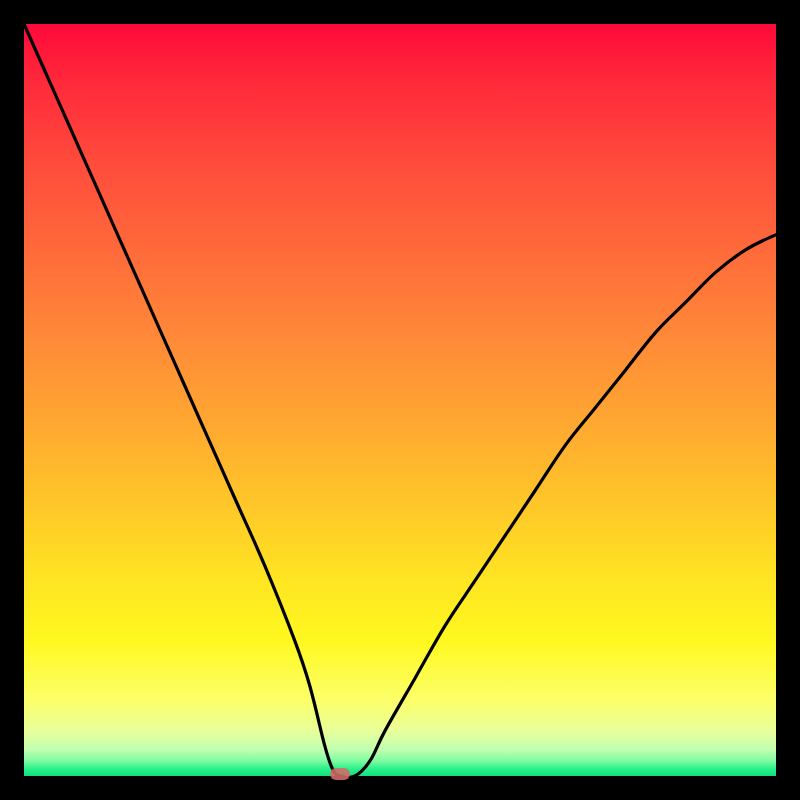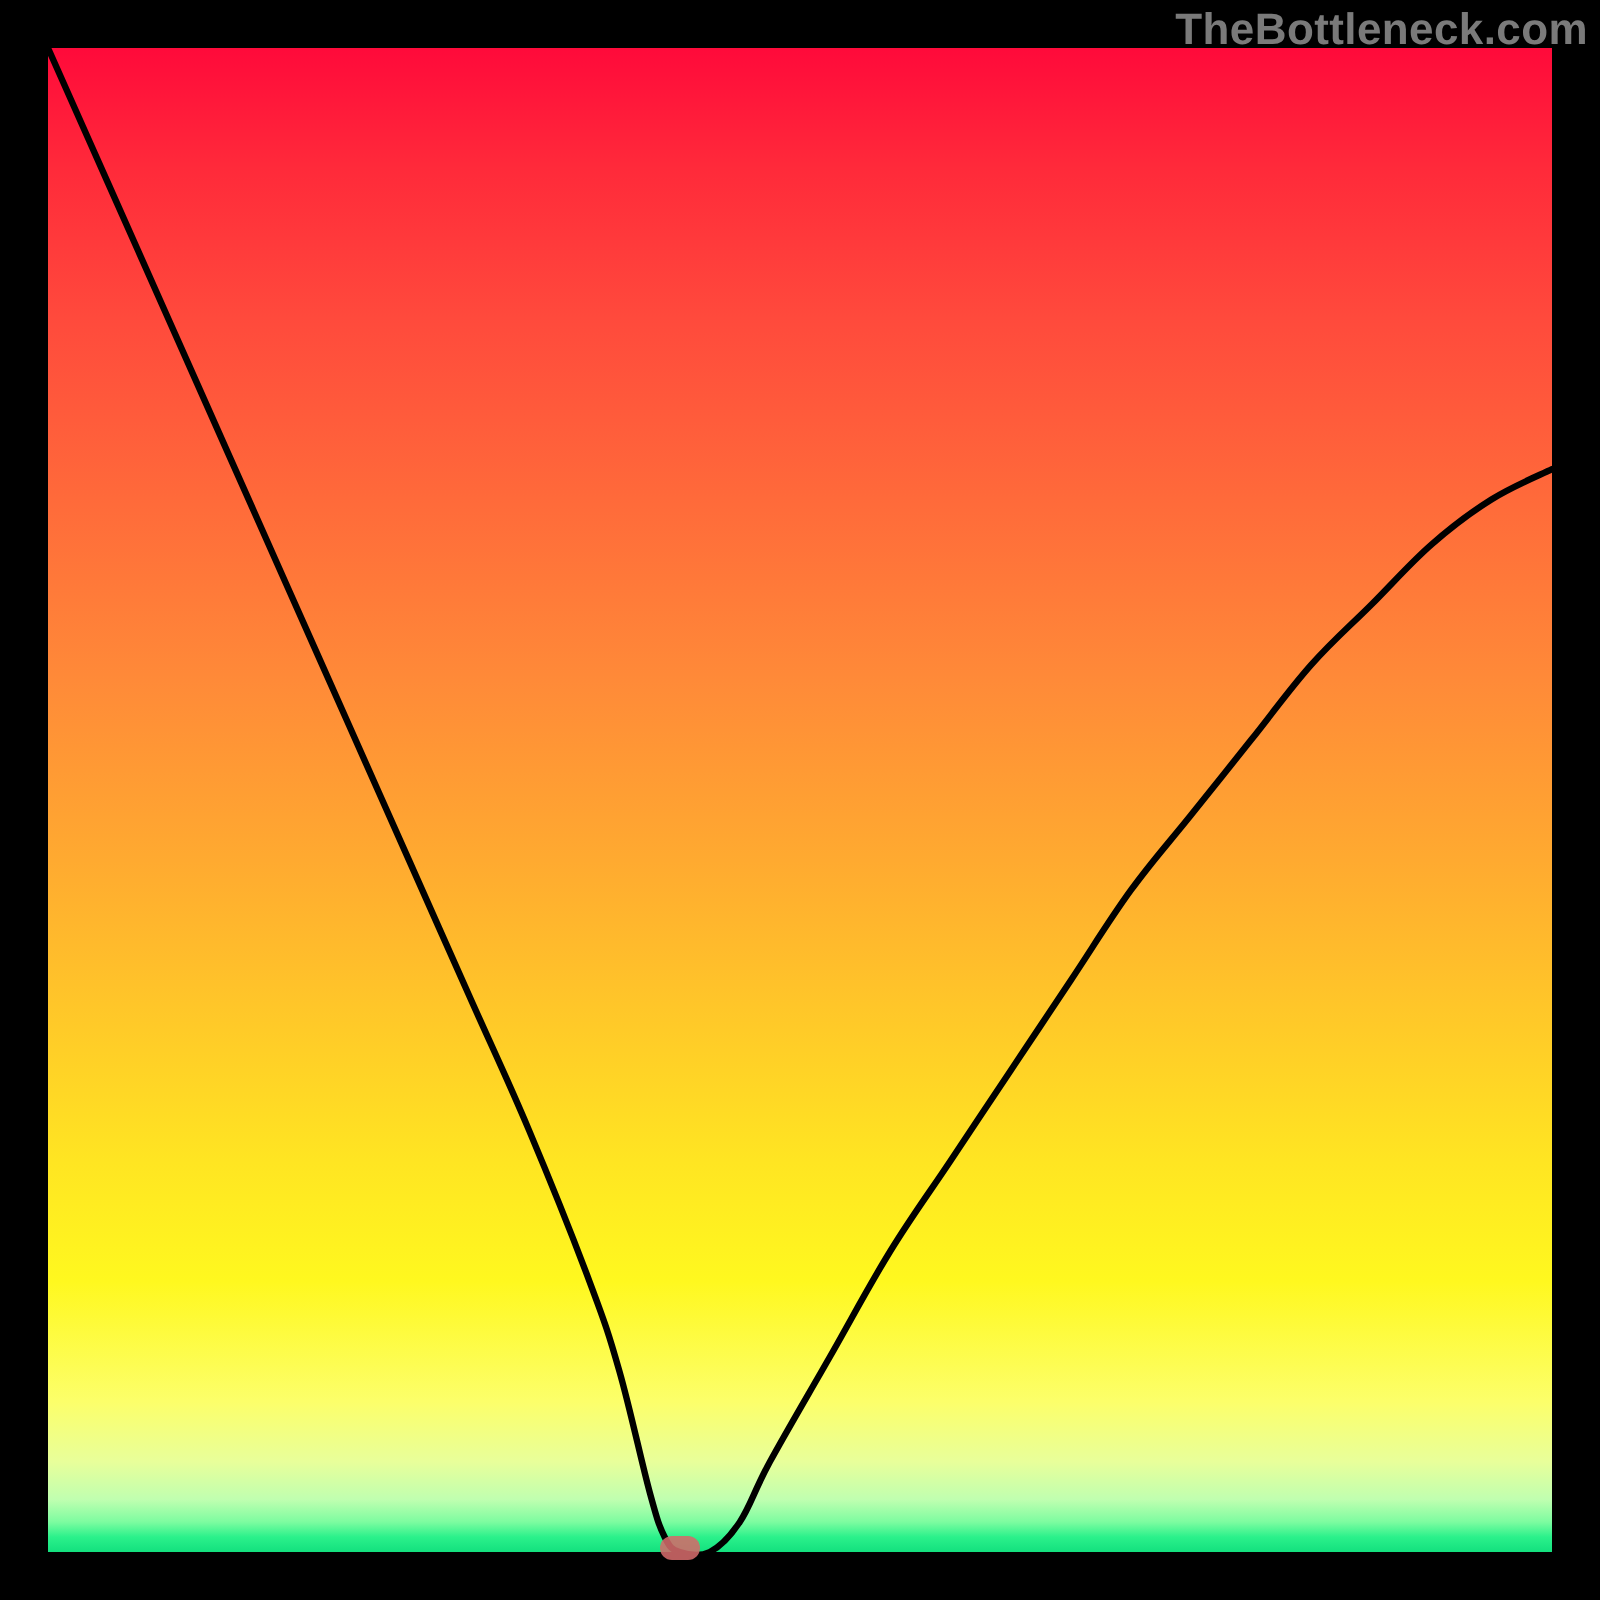--- a/index.html
+++ b/index.html
@@ -70,21 +70,20 @@
     border-radius: 6px;
     background: #d36a6a;
     opacity: 0.88;
     transform: translate(-50%, -50%);
   }
 </style>
 </head>
 <body>
 
 <div class="frame">
-  <div class="watermark">TheBottleneck.com</div>
 
   <div class="plot-area">
     <svg class="curve" viewBox="0 0 752 752" preserveAspectRatio="none">
       <path id="curve-path" fill="none" stroke="#000" stroke-width="3.2" stroke-linejoin="round" stroke-linecap="round" d="M 0.00 0.00 C 5.41 12.18, 19.25 43.32, 30.08 67.68 C 40.91 92.04, 49.33 111.00, 60.16 135.36 C 70.99 159.72, 79.41 178.68, 90.24 203.04 C 101.07 227.40, 109.49 246.36, 120.32 270.72 C 131.15 295.08, 139.57 314.04, 150.40 338.40 C 161.23 362.76, 169.65 381.72, 180.48 406.08 C 191.31 430.44, 199.73 449.40, 210.56 473.76 C 221.39 498.12, 229.81 515.72, 240.64 541.44 C 251.47 567.16, 262.60 594.98, 270.72 616.64 C 278.84 638.30, 280.35 642.81, 285.76 661.76 C 291.17 680.71, 296.74 707.03, 300.80 721.92 C 304.86 736.81, 305.61 739.07, 308.32 744.48 C 311.03 749.89, 311.78 750.65, 315.84 752.00 C 319.90 753.35, 325.47 754.71, 330.88 752.00 C 336.29 749.29, 340.51 745.08, 345.92 736.96 C 351.33 728.84, 352.84 721.77, 360.96 706.88 C 369.08 691.99, 380.21 673.19, 391.04 654.24 C 401.87 635.29, 410.29 619.20, 421.12 601.60 C 431.95 584.00, 440.37 572.72, 451.20 556.48 C 462.03 540.24, 470.45 527.60, 481.28 511.36 C 492.11 495.12, 500.53 482.48, 511.36 466.24 C 522.19 450.00, 530.61 436.01, 541.44 421.12 C 552.27 406.23, 560.69 397.06, 571.52 383.52 C 582.35 369.98, 590.77 359.46, 601.60 345.92 C 612.43 332.38, 620.85 320.50, 631.68 308.32 C 642.51 296.14, 650.93 289.07, 661.76 278.24 C 672.59 267.41, 681.01 257.64, 691.84 248.16 C 702.67 238.68, 711.09 232.37, 721.92 225.60 C 732.75 218.83, 746.59 213.27, 752.00 210.56"></path>
     </svg>
     <div id="optimum-marker" class="marker" style="left: 315.84px; top: 750px;"></div>
   </div>
 </div>
 
 </body></html>

